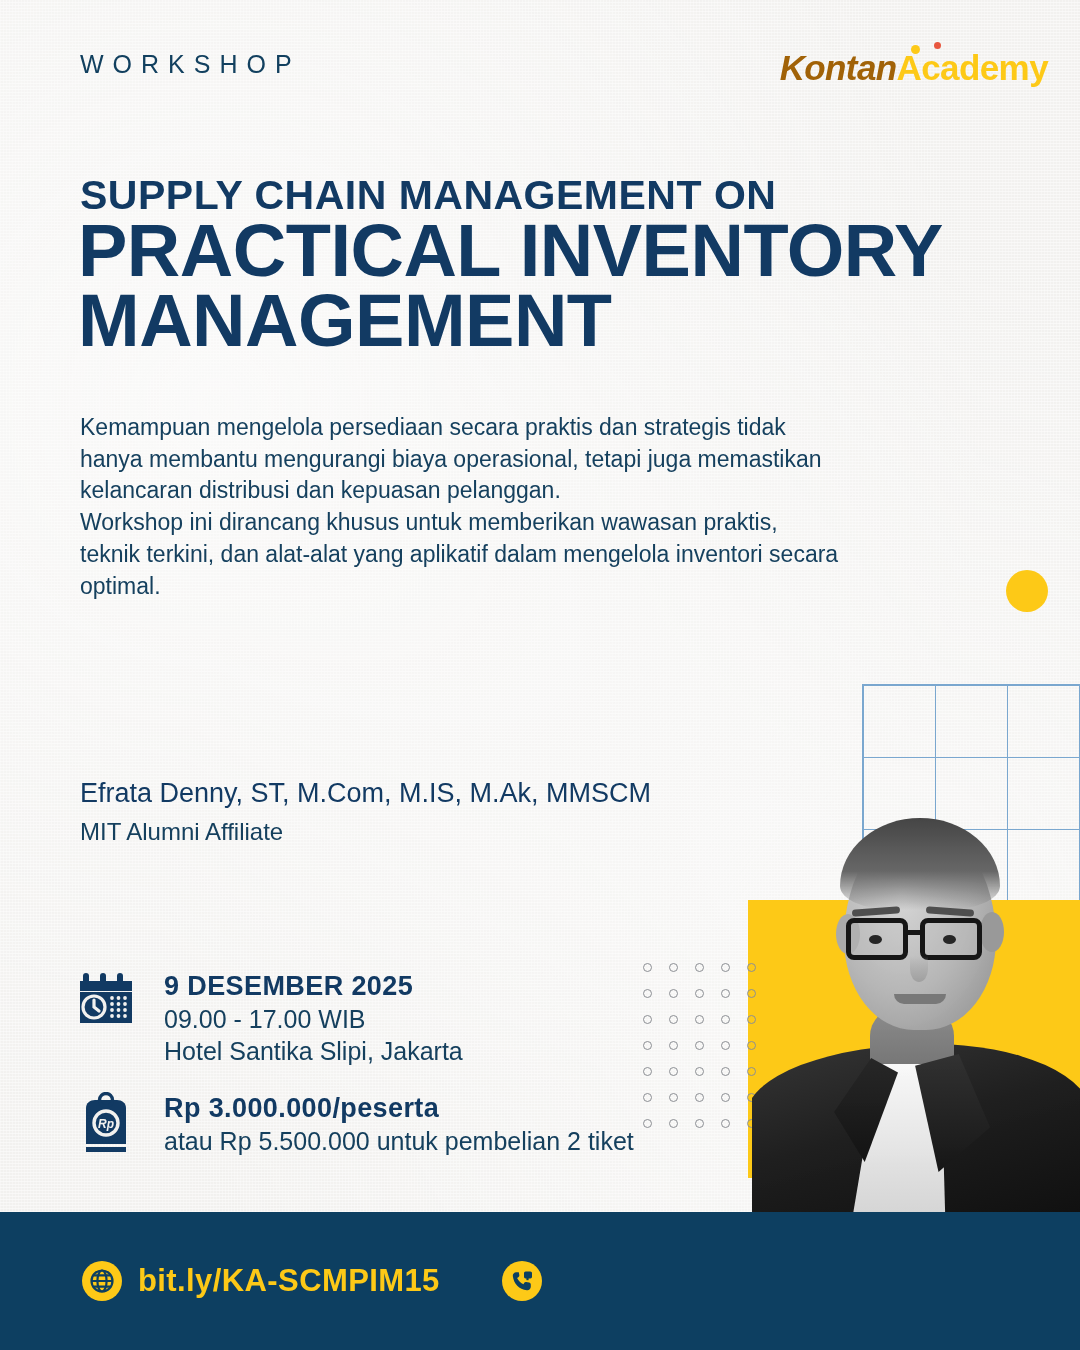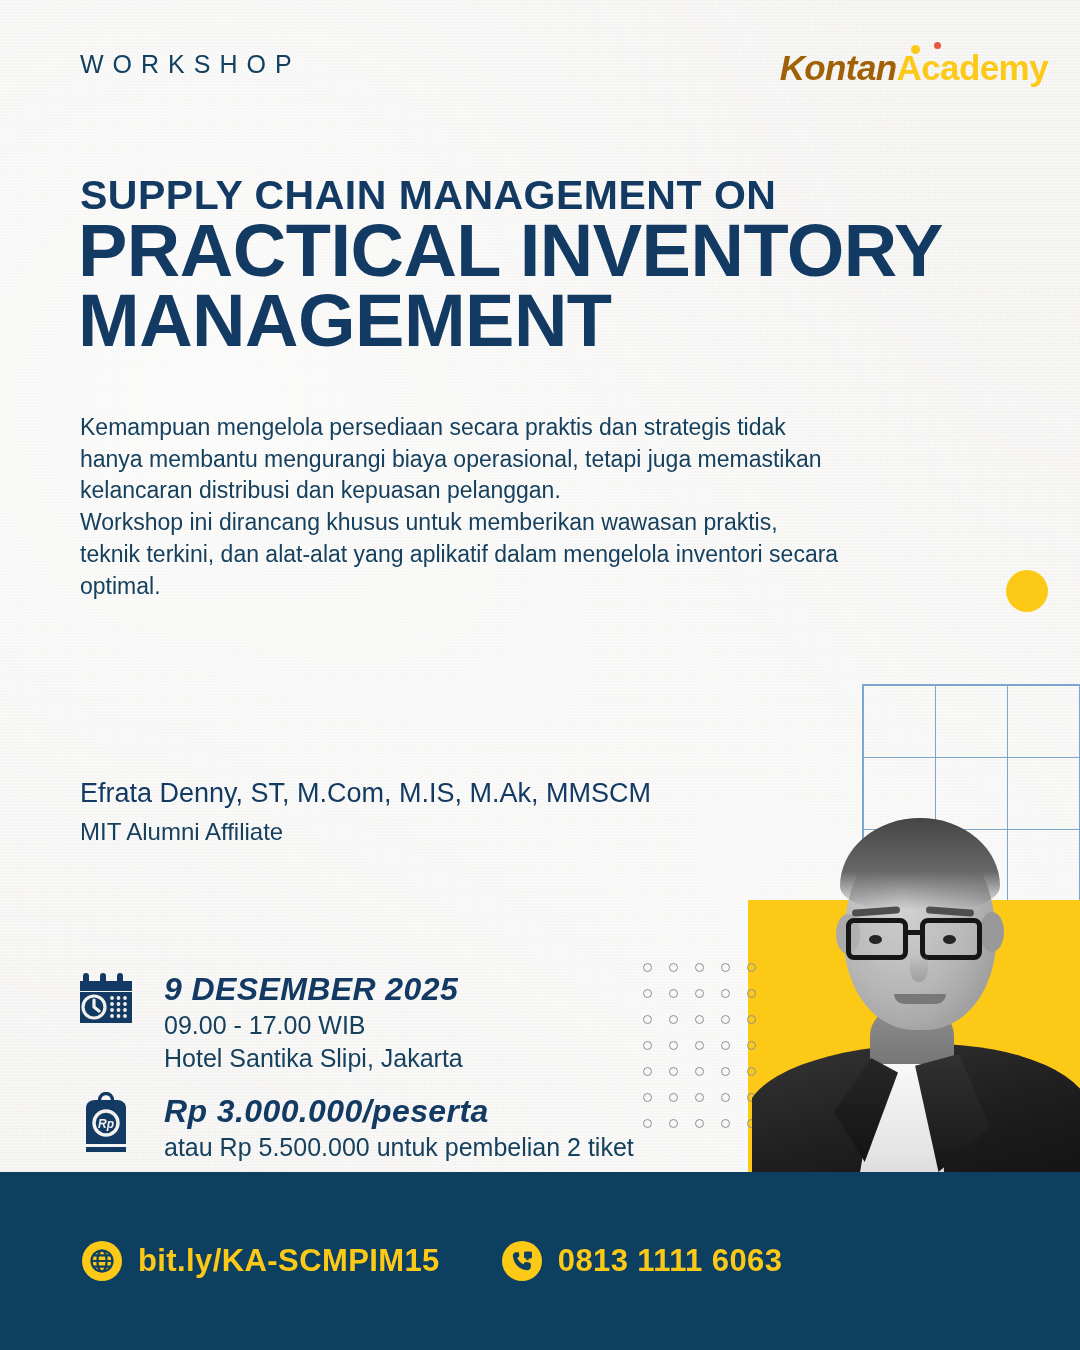--- a/index.html
+++ b/index.html
@@ -212,33 +212,33 @@
     font-size:24px; color:#15405e;
   }
 
   
   .info-row { position:absolute; display:flex; gap:22px; }
   .info-row .txt { color:#15405e; }
   .row-date { left:80px; top:970px; }
   .row-price { left:80px; top:1092px; }
 
   .info-title {
-    font-size:32px; font-weight:bold; color:#123a63;
-    letter-spacing:.4px; line-height:1.22;font-style:italic;
+    font-size:27px; font-weight:bold; color:#123a63;
+    letter-spacing:.4px; line-height:1.22;
   }
   .info-sub {
     font-size:25px; color:#15405e; line-height:1.3;
   }
 
   .icon-box { width:62px; flex:0 0 62px;font-style:italic; }
 
   
   .bottom-bar {
     position:absolute; left:0; bottom:0;
-    width:1080px; height:178px;
+    width:1080px; height:138px;
     background:#0d3f61;
     display:flex; align-items:center; gap:62px;
     padding-left:82px;
   }
   .contact { display:flex; align-items:center; gap:16px; }
   .badge {
     width:40px; height:40px; border-radius:50%;
     background:#fdc917;
     display:flex; align-items:center; justify-content:center;
     flex:0 0 40px;
@@ -394,17 +394,16 @@
       <span class="label">bit.ly/KA-SCMPIM15</span>
     </div>
     <div class="contact">
       <span class="badge">
         <svg width="26" height="26" viewBox="0 0 26 26">
           <path d="M7.2 4.2 C5.2 4.2 3.6 6 3.8 8 C4.8 16 10 21.2 18 22.2 C20 22.4 21.8 20.8 21.8 18.8 V16.6 C21.8 15.6 21.1 14.8 20.1 14.6 L17.3 14.1 C16.4 13.9 15.5 14.3 15.1 15.1 L14.5 16.3 C11.8 14.9 9.5 12.6 8.1 9.9 L9.3 9.3 C10.1 8.9 10.5 8 10.3 7.1 L9.8 4.3 C9.8 4.3 9 4.2 7.2 4.2 Z" fill="#0d3f61"></path>
           <rect x="15" y="3.4" width="8" height="7" rx="1.6" fill="#0d3f61"></rect>
           <rect x="17.4" y="9.4" width="2.2" height="2.8" fill="#0d3f61"></rect>
         </svg>
       </span>
-      <span class="label">0813 1111 6063</span>
     </div>
   </div>
 
 </div>
 
 </body></html>

